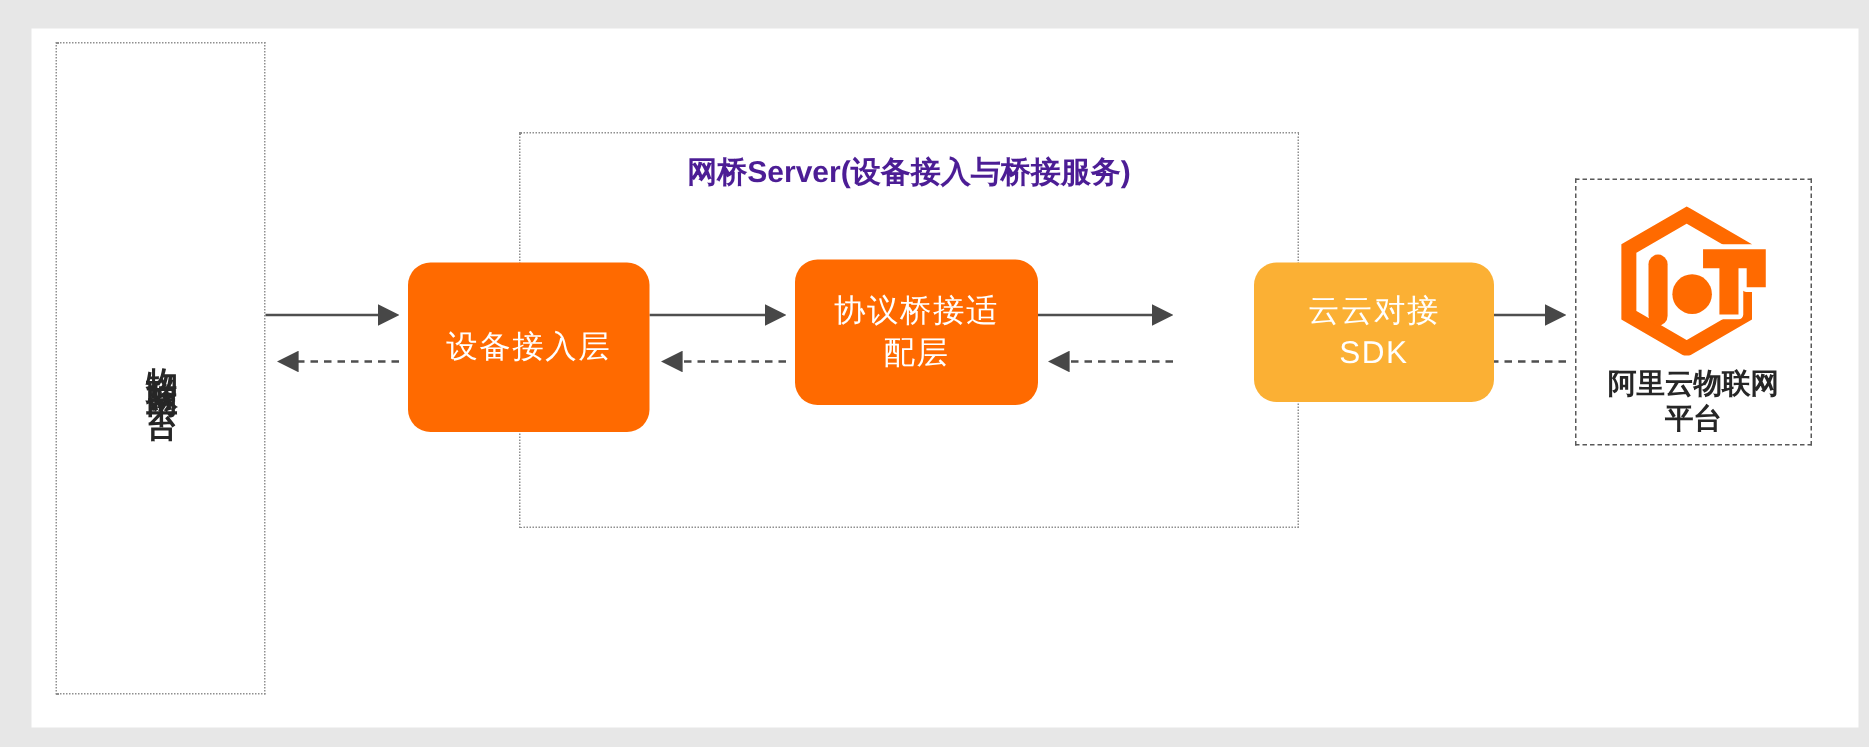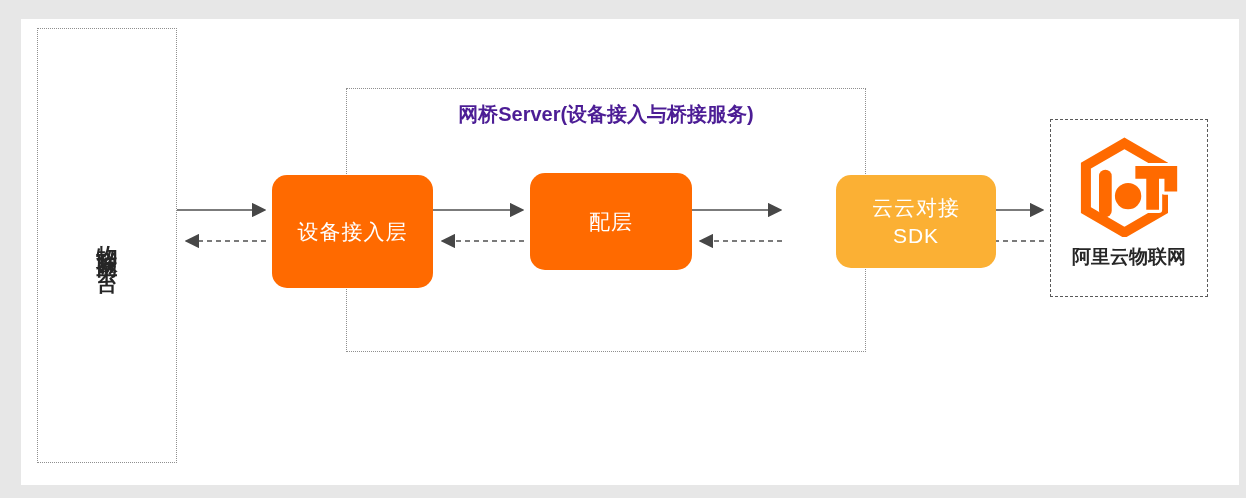--- a/index.html
+++ b/index.html
@@ -85,33 +85,35 @@
   <line class="back" x1="266" y1="241" x2="189" y2="241" marker-end="url(#ah)"></line>
   <line class="back" x1="524" y1="241" x2="445" y2="241" marker-end="url(#ah)"></line>
   <line class="back" x1="782" y1="241" x2="703" y2="241" marker-end="url(#ah)"></line>
   <line class="back" x1="1044" y1="241" x2="960" y2="241" marker-end="url(#ah)"></line>
 </svg>
 
 <div class="node node-1" style="background: rgb(255, 106, 0);">
   <span>设备接入层</span>
 </div>
 <div class="node node-2" style="background: rgb(255, 106, 0);">
+  <span>协议桥接适</span>
   <span>配层</span>
 </div>
 <div class="node node-3" style="background: rgb(251, 176, 52);">
   <span>云云对接</span>
   <span>SDK</span>
 </div>
 
 <div class="right-box">
   <span class="iot-logo" style="color: rgb(255, 106, 0);">
     <svg viewBox="0 0 114 110" width="104" height="100" aria-hidden="true">
       <polygon points="52,7 94.4,31.5 94.4,80.5 52,105 9.6,80.5 9.6,31.5" fill="none" stroke="currentColor" stroke-width="11"></polygon>
       <path d="M64,32 H110 V60 H96 V46 H90 V80 H76 V46 H64 Z" fill="#ffffff" stroke="#ffffff" stroke-width="7" stroke-linejoin="round"></path>
       <path d="M64,32 H110 V60 H96 V46 H90 V80 H76 V46 H64 Z" fill="currentColor"></path>
       <rect x="24" y="36" width="14" height="52" rx="7" fill="currentColor"></rect>
       <circle cx="56" cy="65" r="14.5" fill="currentColor"></circle>
     </svg>
   </span>
   <div class="right-label">
     <div>阿里云物联网</div>
+    <div>平台</div>
   </div>
 </div>
 
 </body></html>

